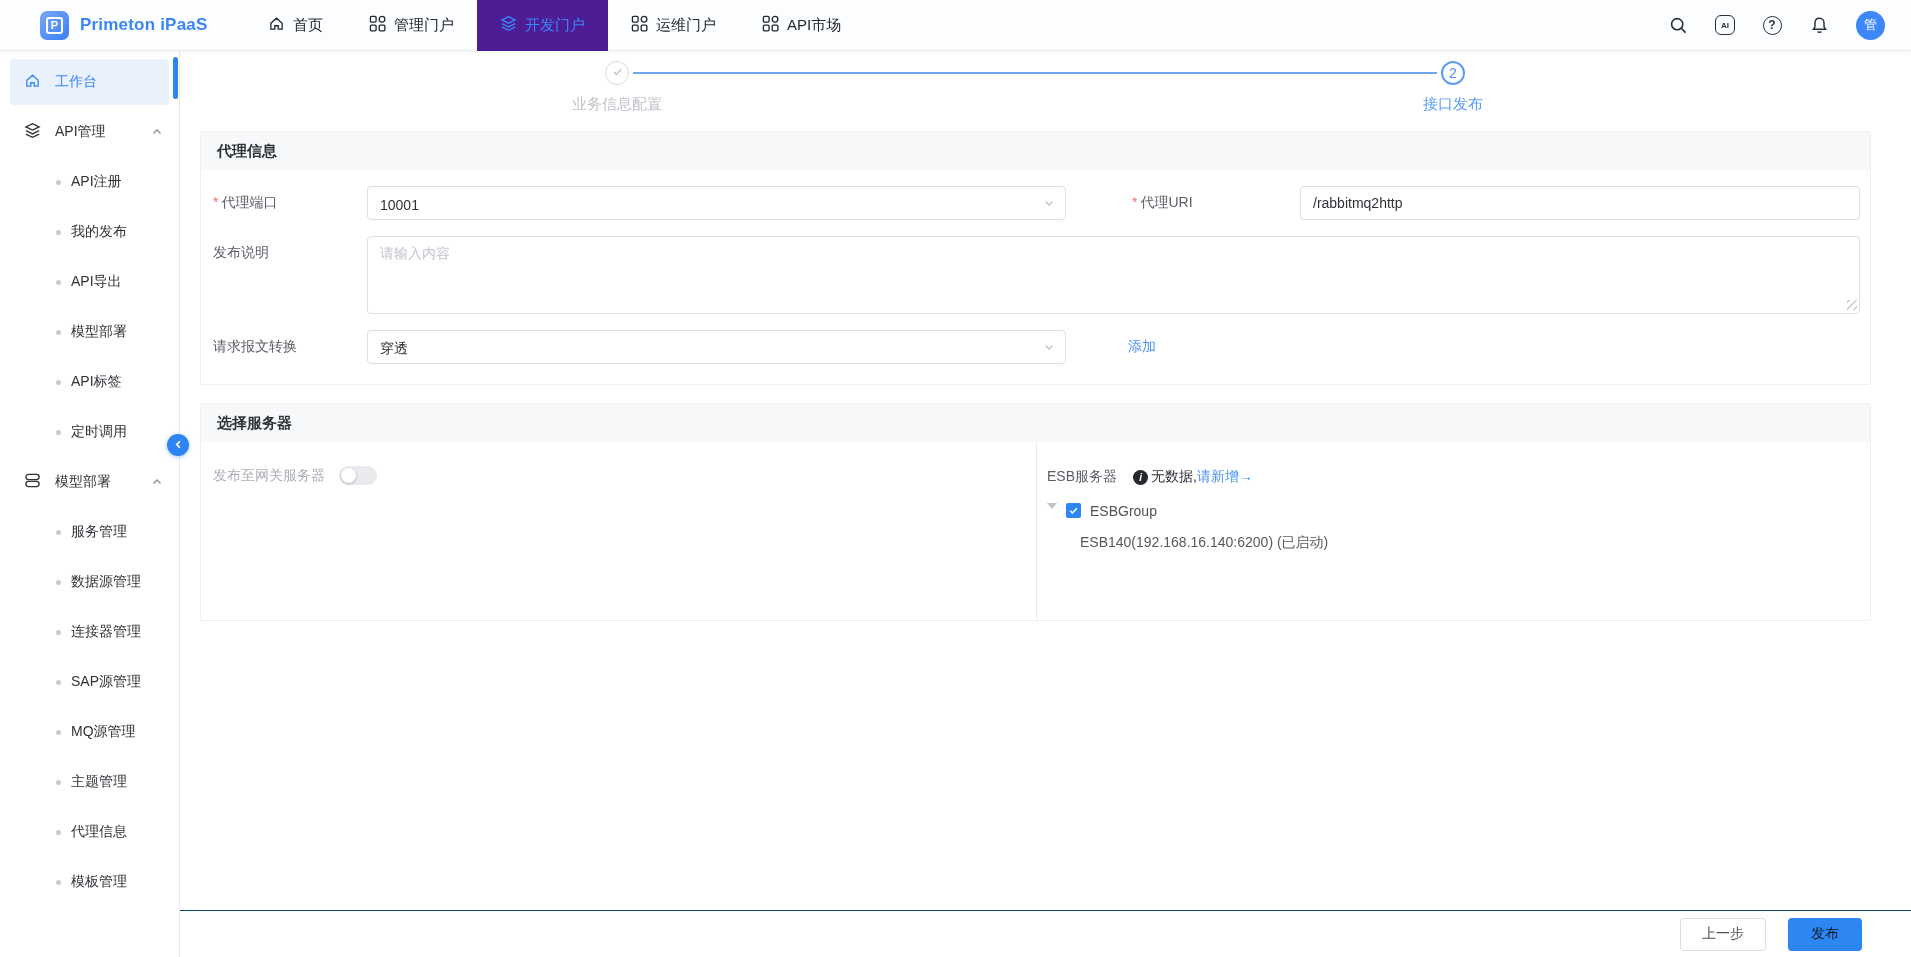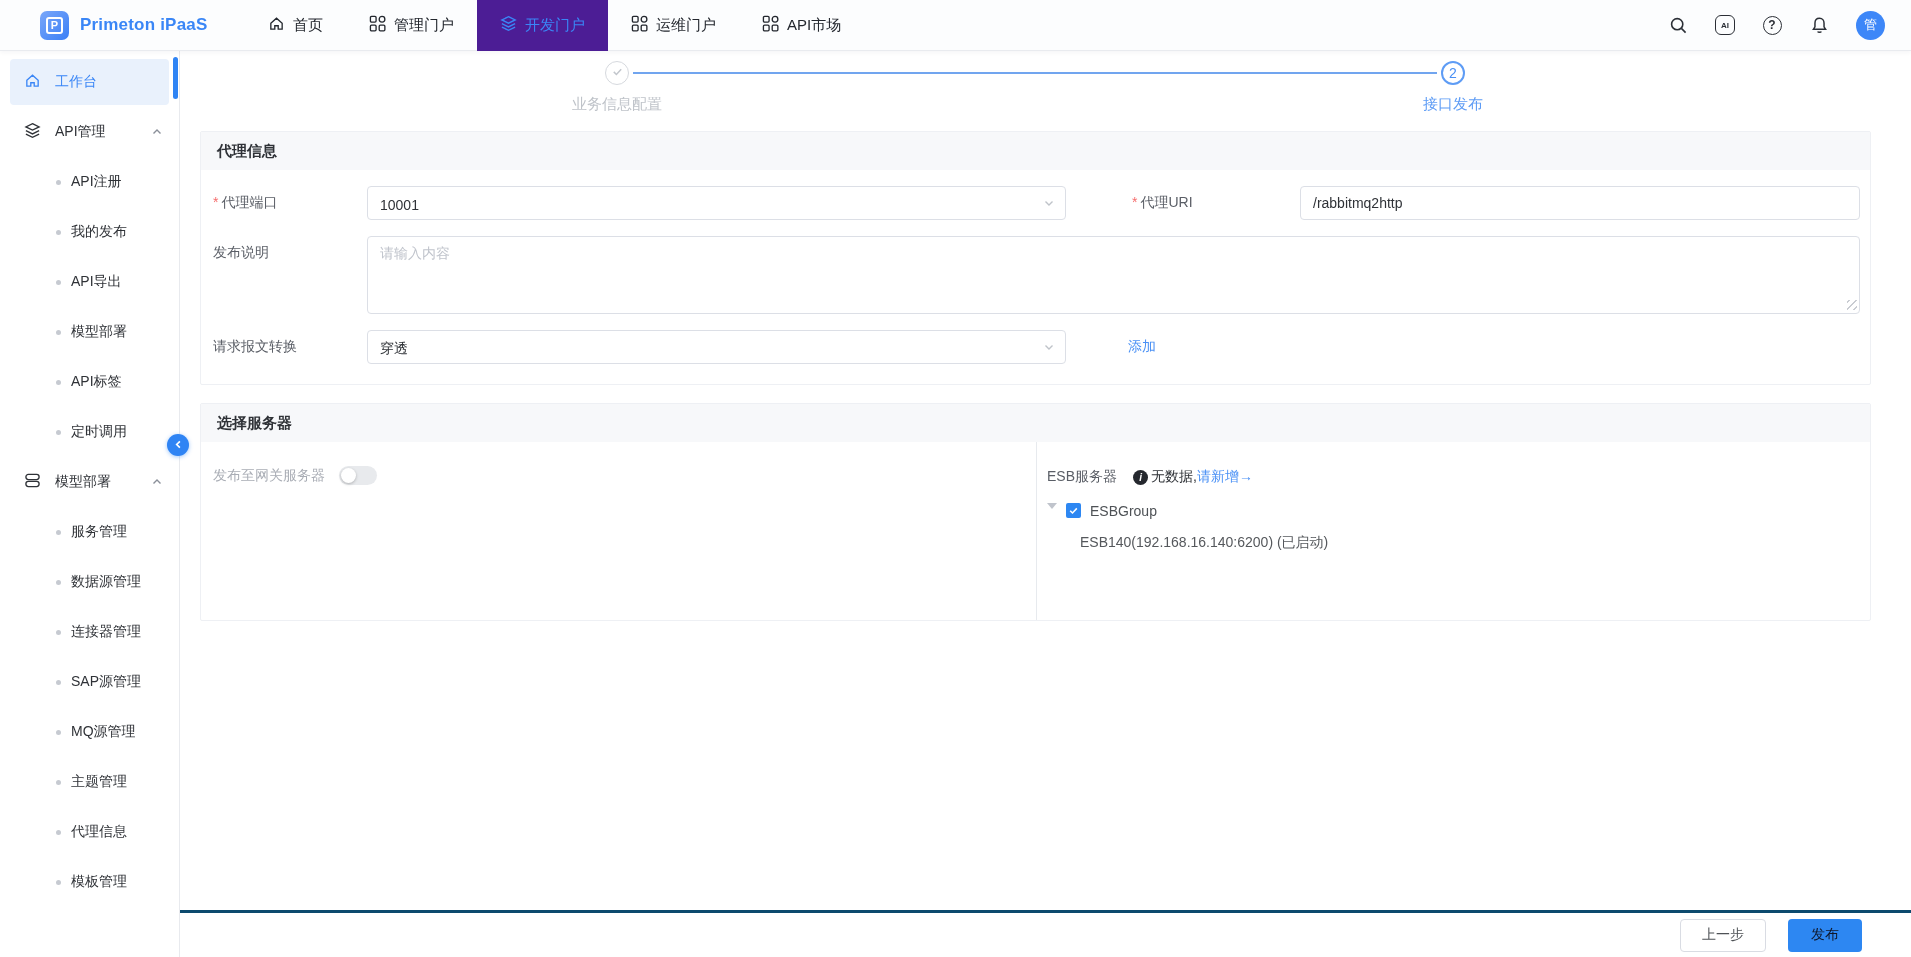--- a/index.html
+++ b/index.html
@@ -103,21 +103,21 @@
   .tree{margin-top:17px;}
   .tree-row{display:flex;gap:9px;font-size:14px;color:#4e5256;cursor:pointer;}
   .caret{width:0;height:0;border-left:5px solid transparent;border-right:5px solid transparent;
     border-top:6px solid #c0c4cc;}
   .checkbox{width:15px;height:15px;border-radius:2px;background:#2d87f2;display:flex;
     align-items:center;justify-content:center;cursor:pointer;flex-shrink:0;}
   .tree-child{margin:15px 0 0 33px;font-size:14px;color:#55585c;cursor:default;}
 
   
   .footer{position:fixed;left:180px;right:0;bottom:0;height:47px;background:#fff;
-    border-top:3px solid #0c4a6e;display:flex;align-items:center;justify-content:flex-end;
+    border-top:1px solid #0c4a6e;display:flex;align-items:center;justify-content:flex-end;
     gap:22px;padding-right:49px;z-index:20;}
   .btn{height:33px;border-radius:4px;font-size:14px;display:flex;align-items:center;
     justify-content:center;cursor:pointer;font-family:inherit;}
   .btn-prev{padding:0 21px;border:1px solid #d9dce3;background:#fff;color:#4e5256;}
   .btn-pub{padding:0 23px;border:none;background:#2d87f2;color:#0f172a;}
 </style>
 </head>
 <body>
 
 <div class="topbar">

